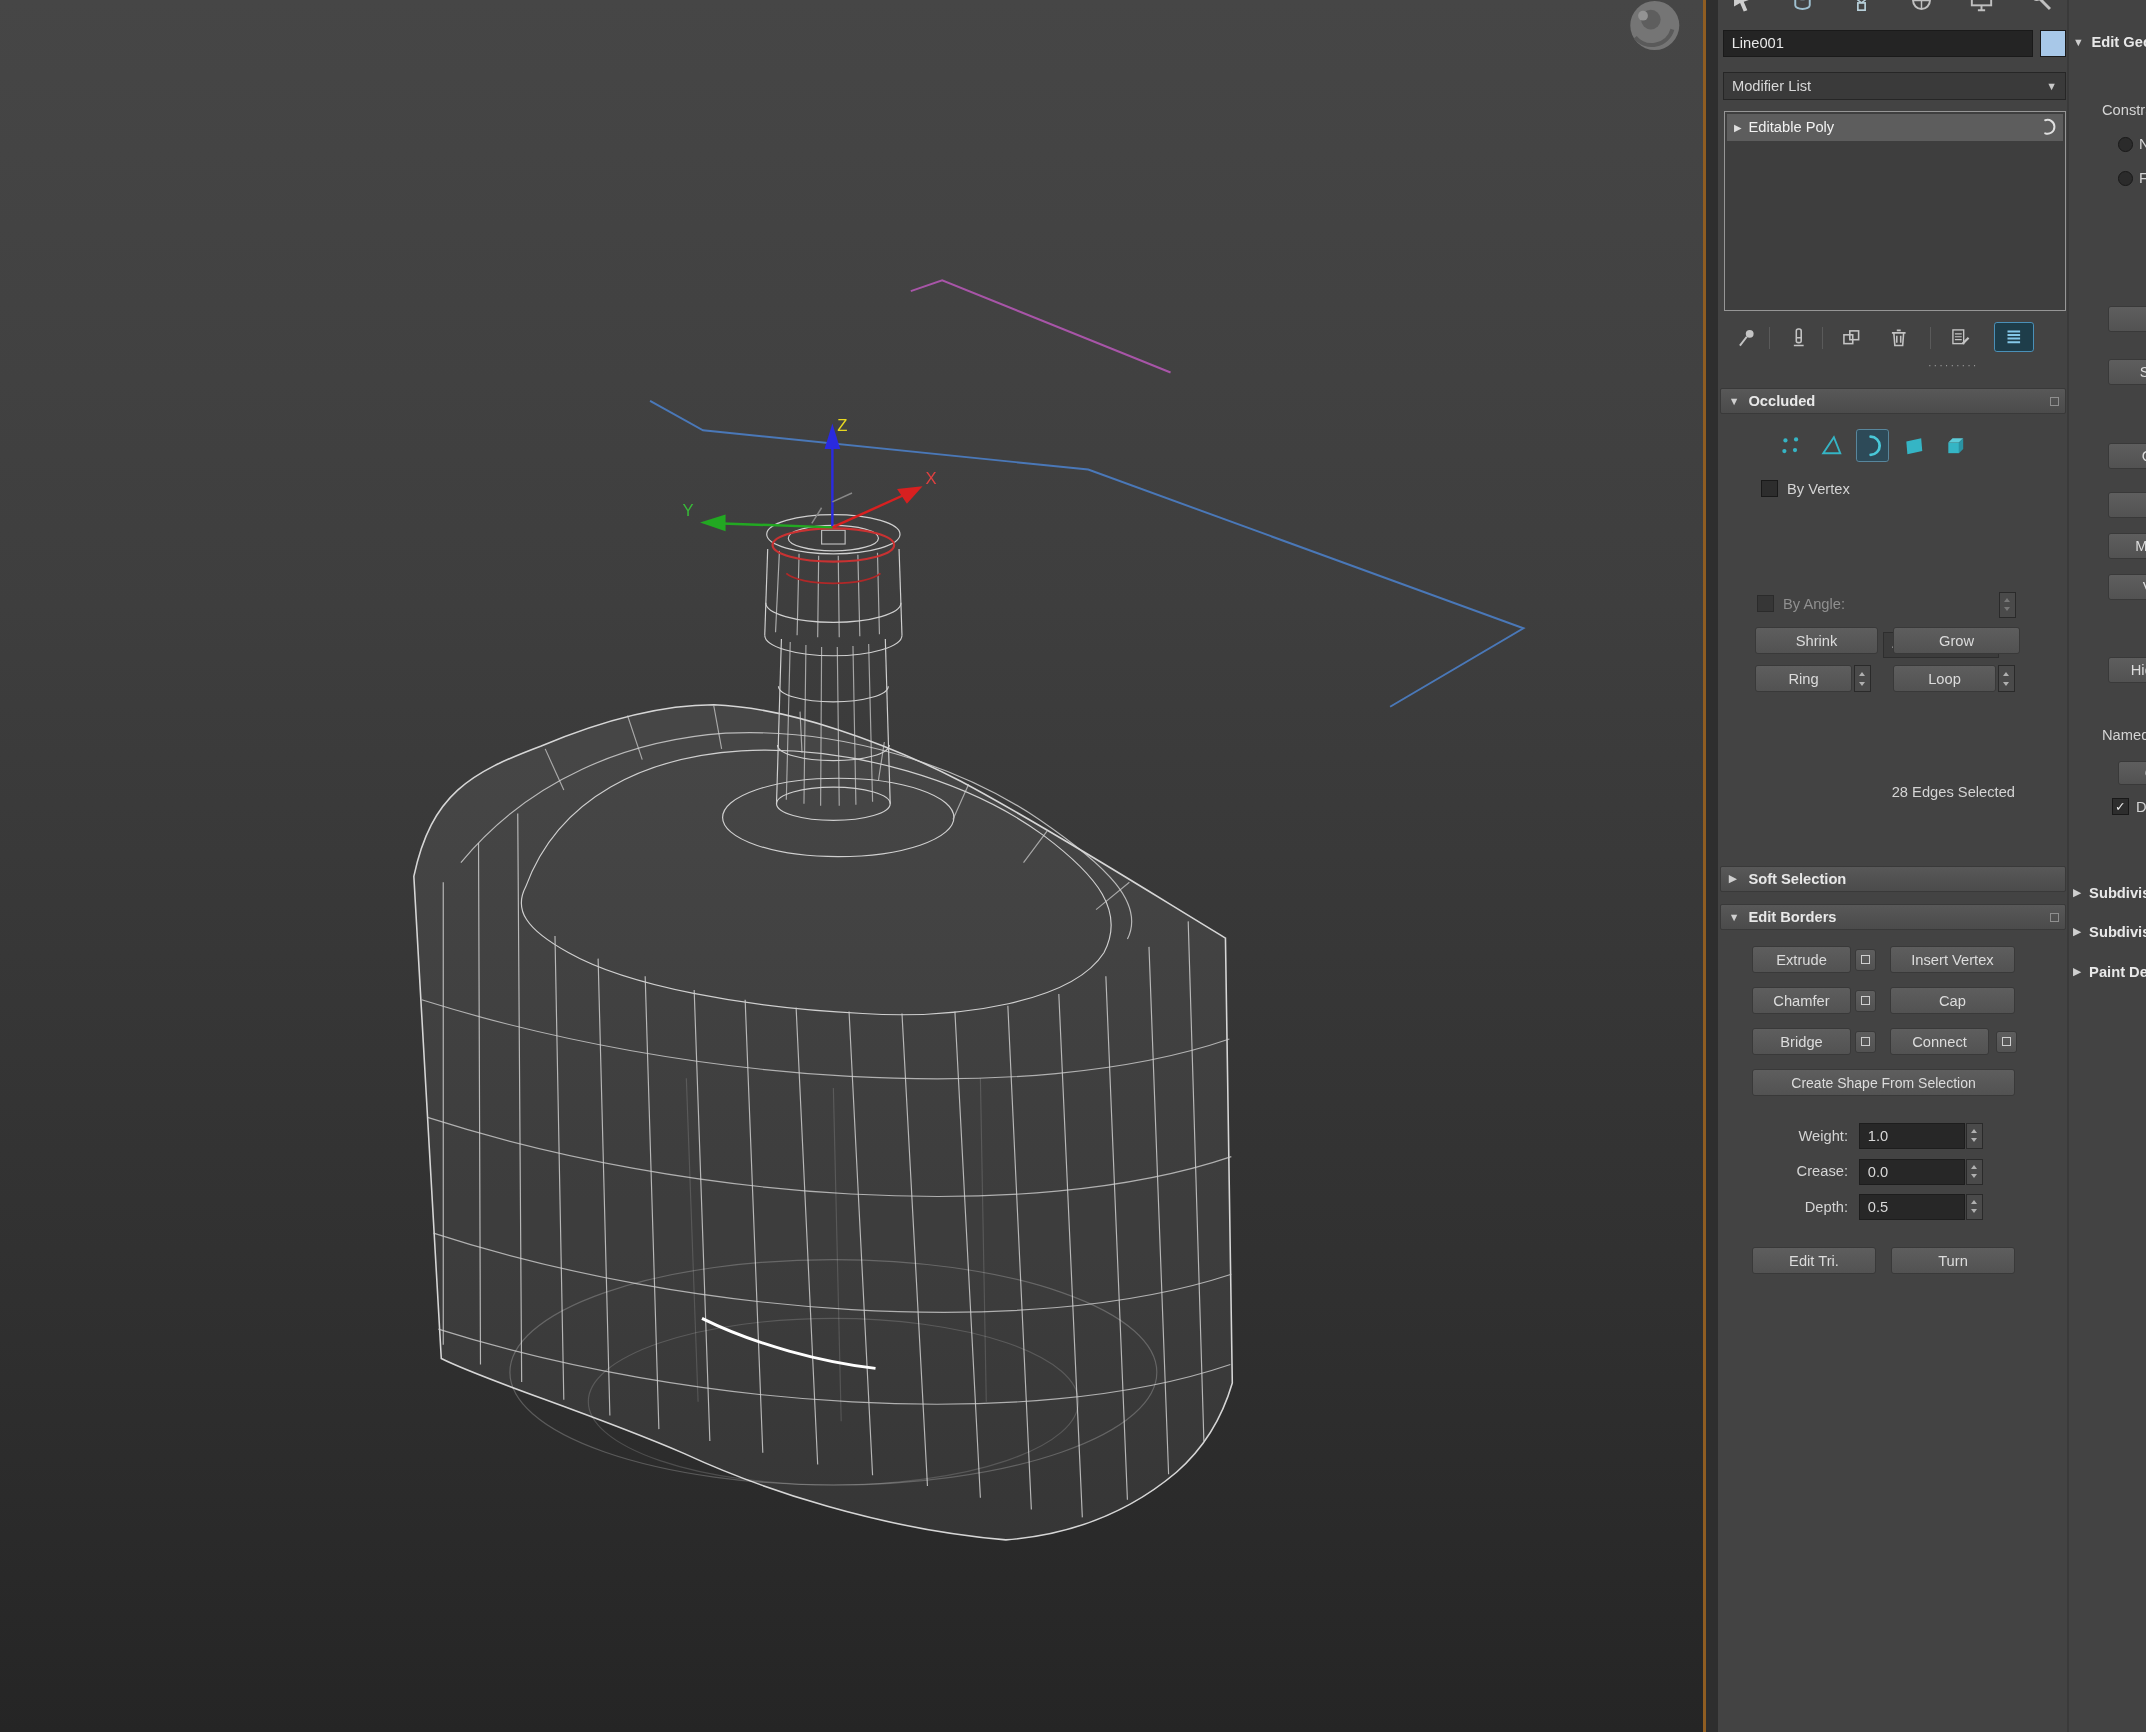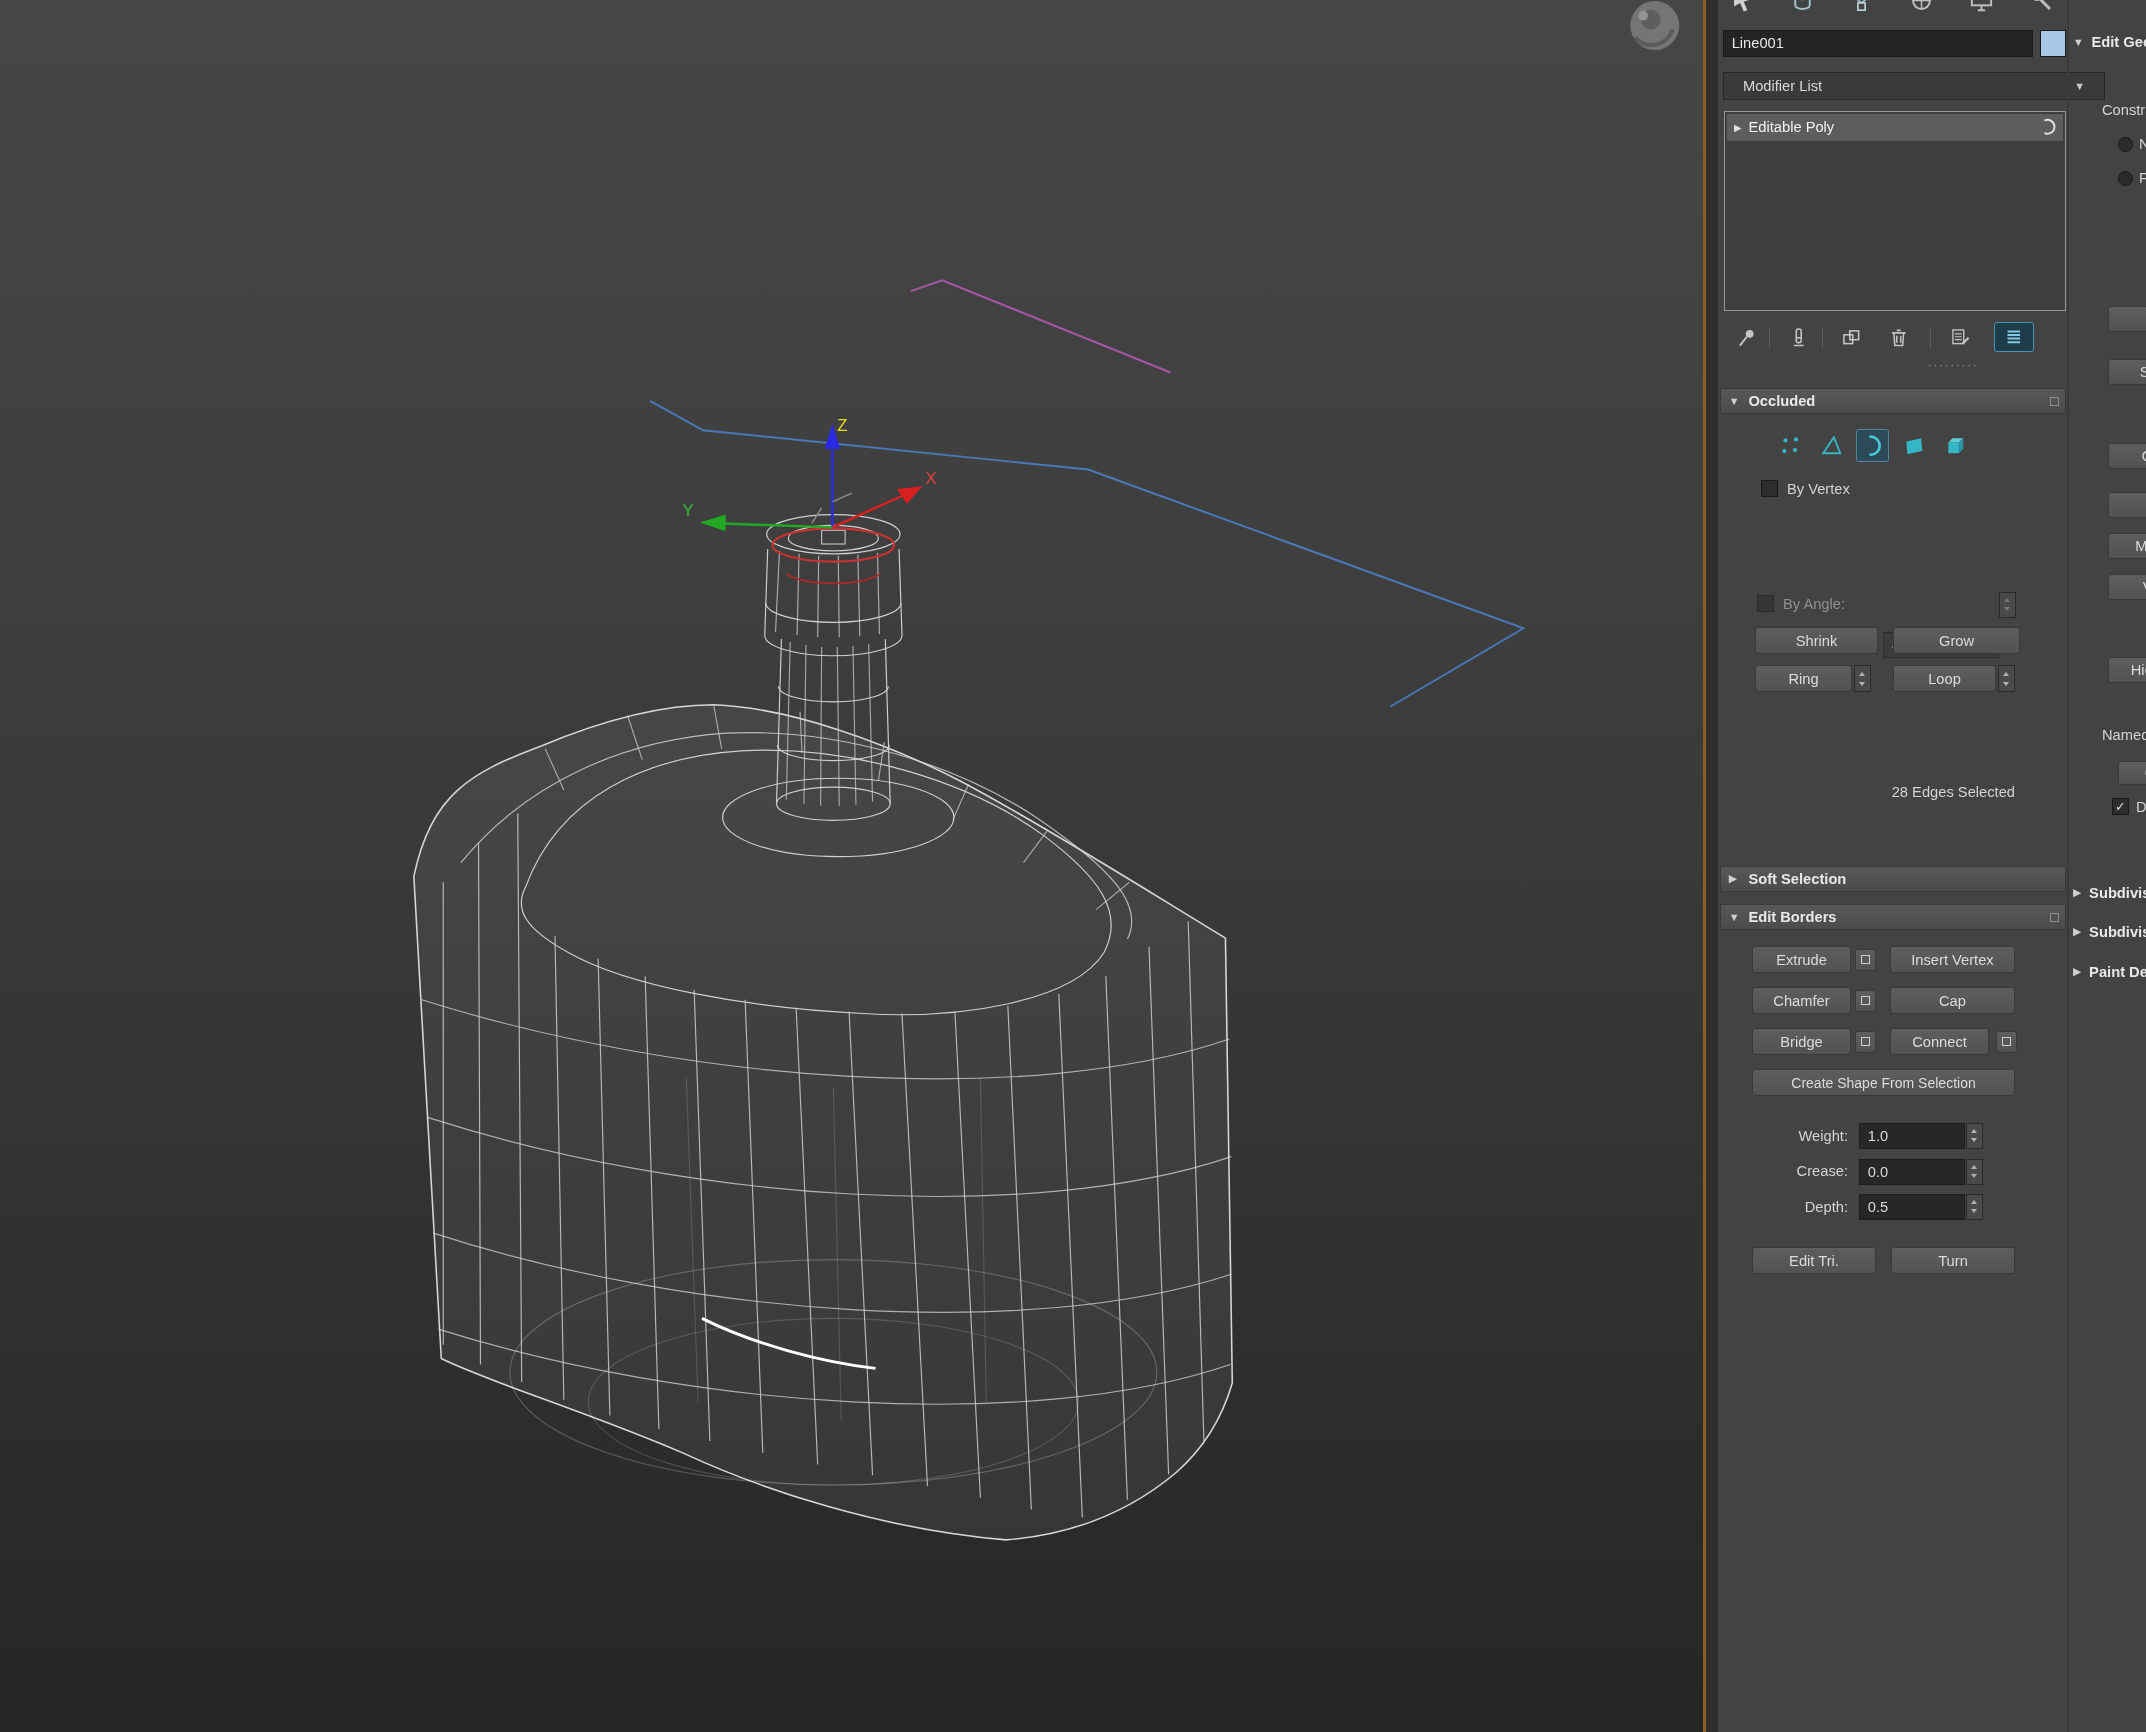--- a/index.html
+++ b/index.html
@@ -21,23 +21,23 @@
 
   .lbl { position:absolute; color:#d4d4d4; font-size:14.7px; white-space:nowrap; }
   .dim { color:#8f8f8f; }
 
   input.name-field { position:absolute; left:4.9px; top:30px; width:310px; height:26.5px;
     background:#242424; border:1px solid #1a1a1a; color:#e8e8e8; font-size:14.7px;
     padding-left:7.8px; font-family:"Liberation Sans",sans-serif; }
   .swatch { position:absolute; left:322px; top:30px; width:25.5px; height:26.5px;
     background:#a8c8e8; border:1px solid #1a1a1a; }
 
-  .dropdown { position:absolute; left:4.9px; top:72px; width:382px; height:28px;
+  .dropdown { position:absolute; left:4.9px; top:72px; width:343px; height:28px;
     background:#3a3a3a; border:1px solid #262626; display:flex; align-items:center;
-    padding:0 19px; color:#d8d8d8; }
+    padding:0 8px; color:#d8d8d8; }
   .dropdown .arr { margin-left:auto; font-size:10.8px; color:#c8c8c8; }
 
   .stack-box { position:absolute; left:5.9px; top:111px; width:342px; height:200px;
     background:#3e3e3e; border:1px solid #969696; }
   .stack-row { position:absolute; left:2px; top:2px; right:2px; height:26.5px;
     background:#5d5d5d; display:flex; align-items:center; color:#f2f2f2; }
   .stack-row .tri { width:21.6px; text-align:center; font-size:9.8px; color:#e0e0e0; }
   .stack-row .sicon { margin-left:auto; margin-right:5.9px; }
 
   .toolrow-sep { position:absolute; top:327px; width:1px; height:21.6px; background:#5a5a5a; }

